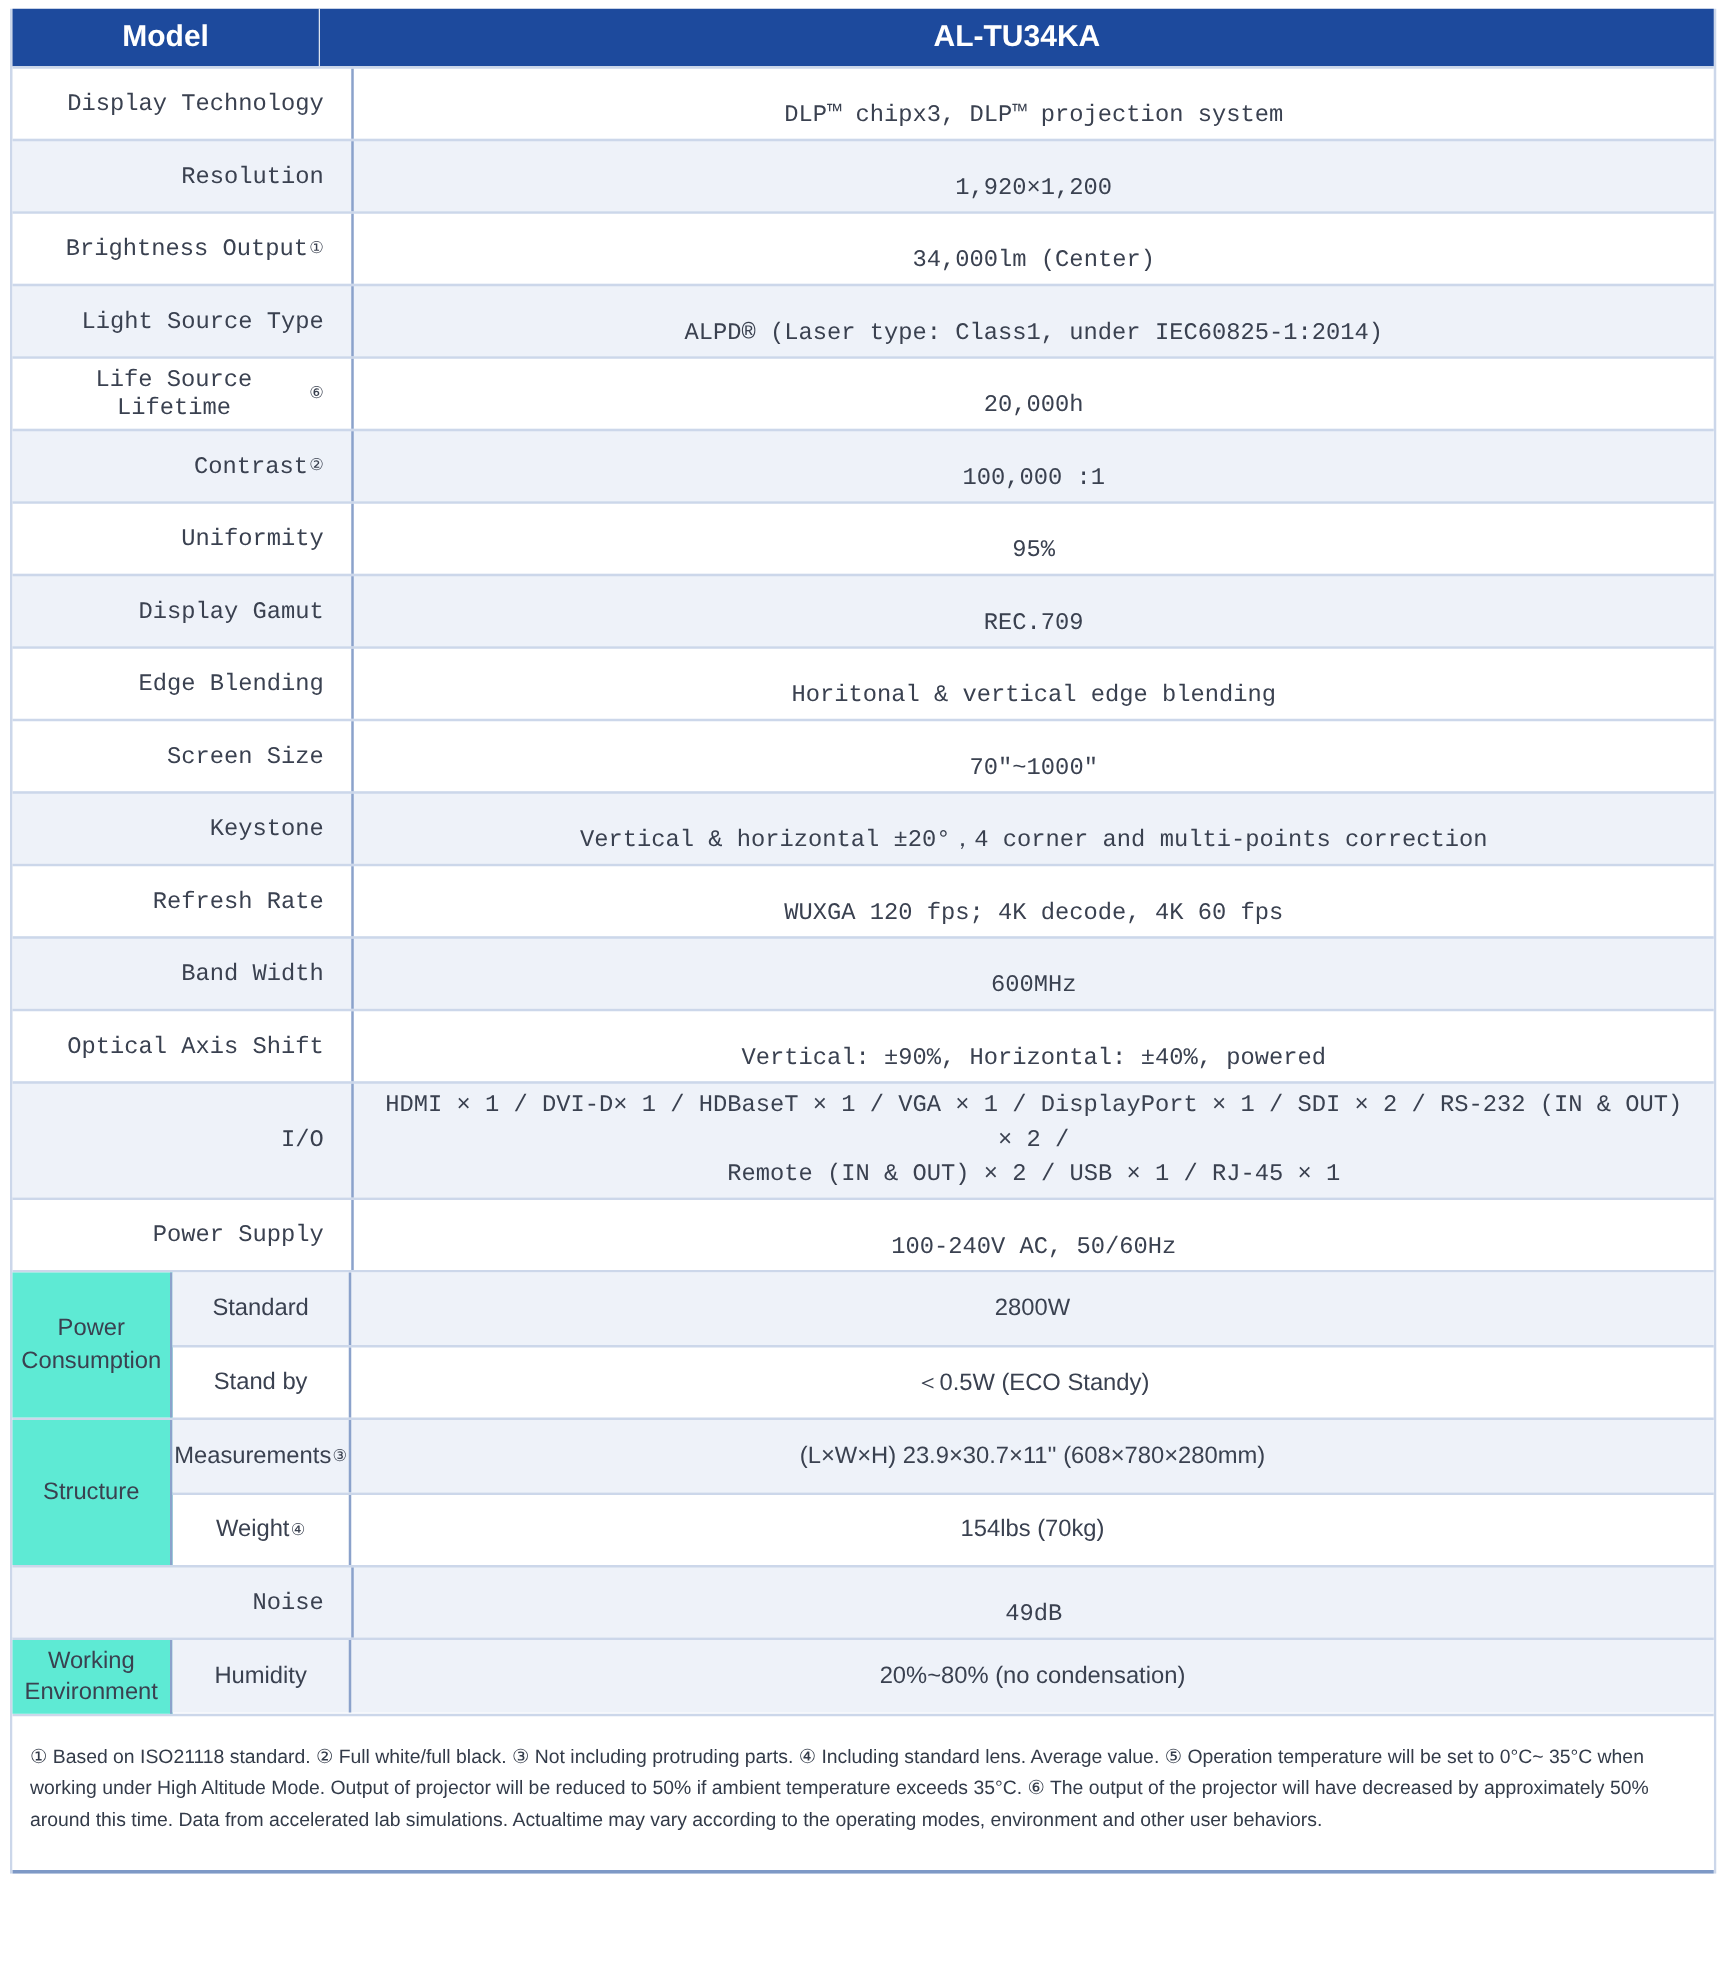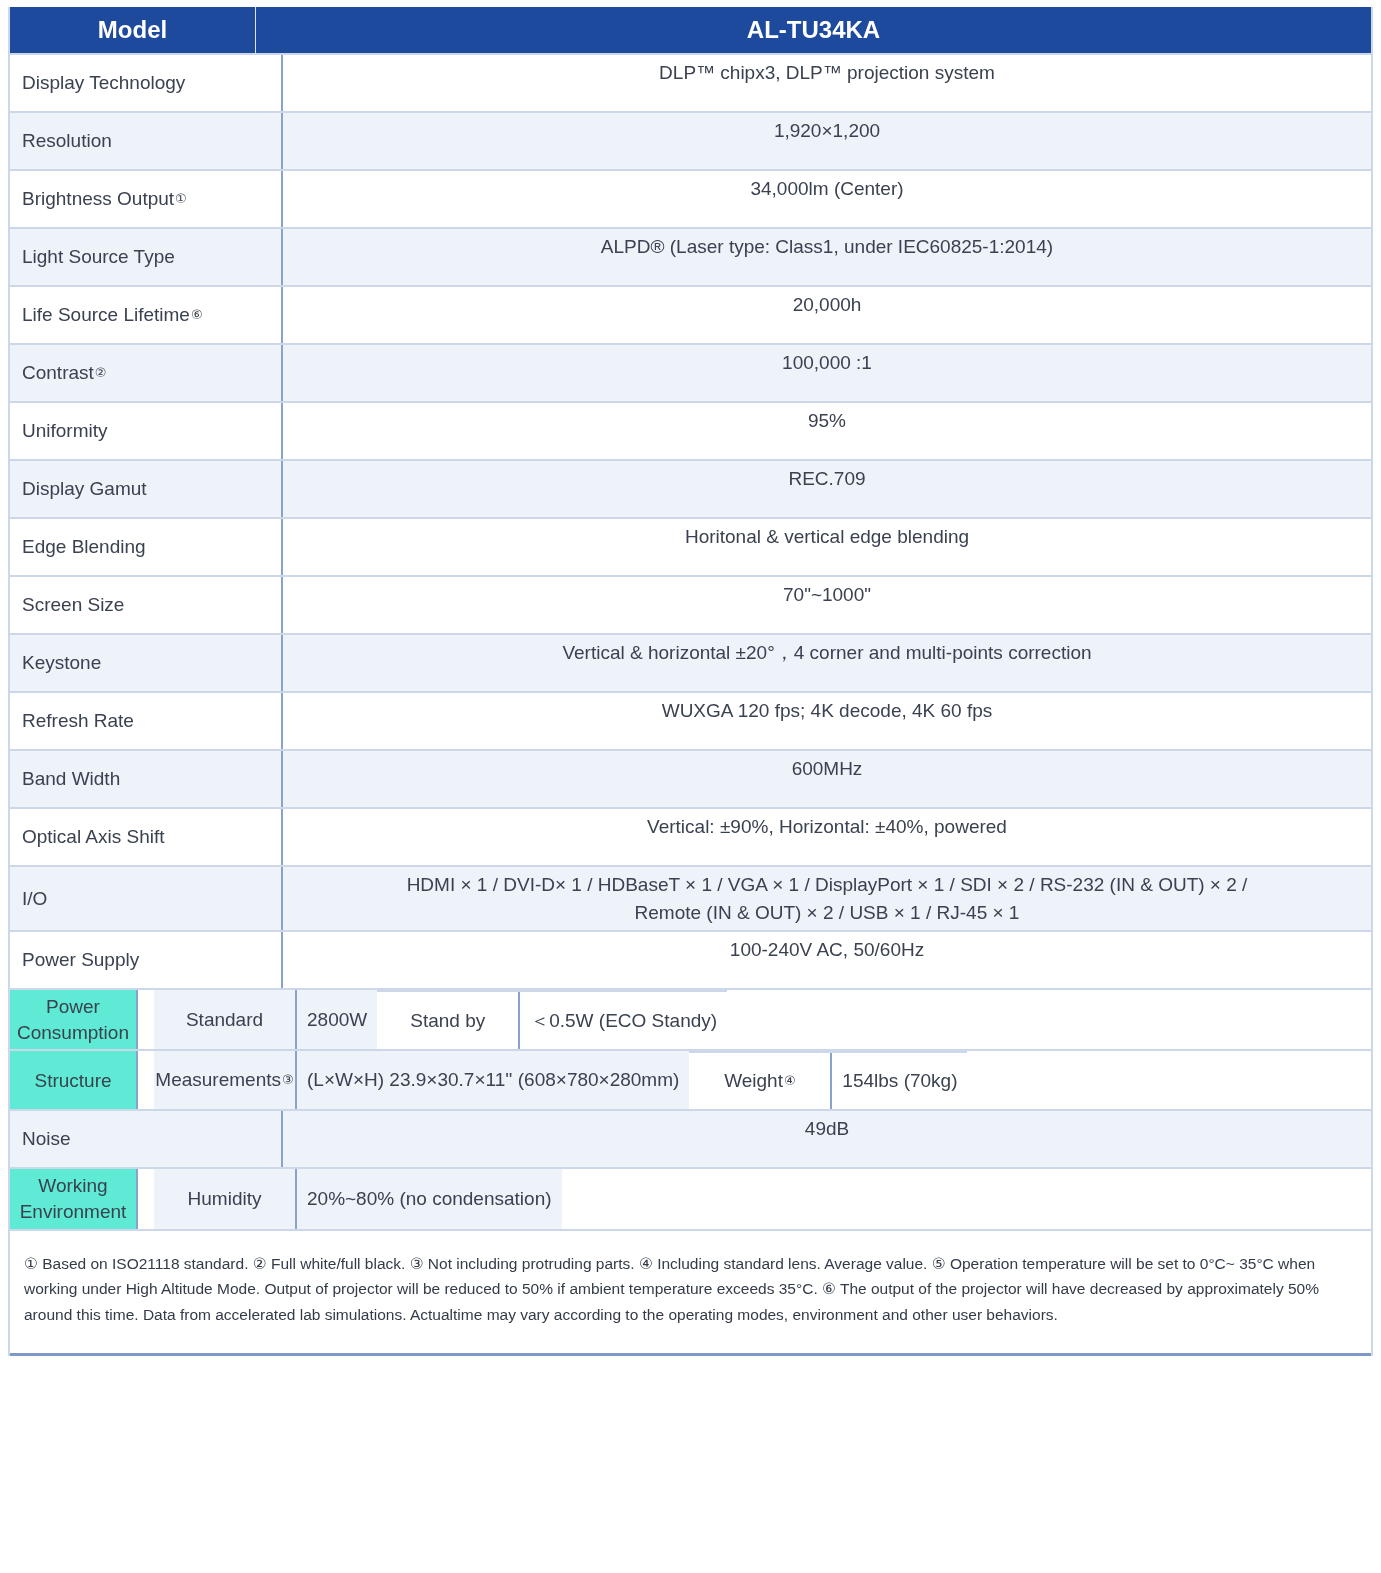--- a/index.html
+++ b/index.html
@@ -44,23 +44,24 @@
   }
   
   .row{
     display:flex;
     min-height:58px;
     border-top:2px solid var(--border-light);
     font-size:19px;
   }
   .row.alt{background:var(--row-alt);}
   .cell{
-    display:flex;align-items:center;justify-content:flex-start;
+    display:flex;align-items:center;justify-content:flex-end;
     text-align:center;
-    padding:4px 12px;
+    padding:4px 22px;
+    font-family:Liberation Mono, monospace;
   }
   .cell.label{
     width:273px;
     border-right:2px solid var(--border-strong);
     flex-shrink:0;
   }
   .cell.value{flex:1;flex-direction:column;line-height:1.45;}
   sup.fn{font-size:13px;line-height:0;margin-left:1px;}
   
   .group{
@@ -69,21 +70,21 @@
     font-size:19px;
   }
   .group-label{
     width:128px;flex-shrink:0;
     display:flex;align-items:center;justify-content:center;
     text-align:center;line-height:1.35;
     border-right:2px solid var(--border-strong);
     background:#5eead4;
     padding:4px 0;
   }
-  .group-rows{flex:1;display:flex;flex-direction:row;padding-left:16px;}
+  .group-rows{flex:1;display:flex;flex-direction:column;}
   .group-row{display:flex;min-height:58px;}
   .group-row + .group-row{border-top:2px solid var(--border-light);}
   .group-row.alt{background:var(--row-alt);}
   .sub-label{
     width:143px;flex-shrink:0;
     display:flex;align-items:center;justify-content:center;
     text-align:center;
     border-right:2px solid var(--border-strong);
     padding:4px 6px;
   }

